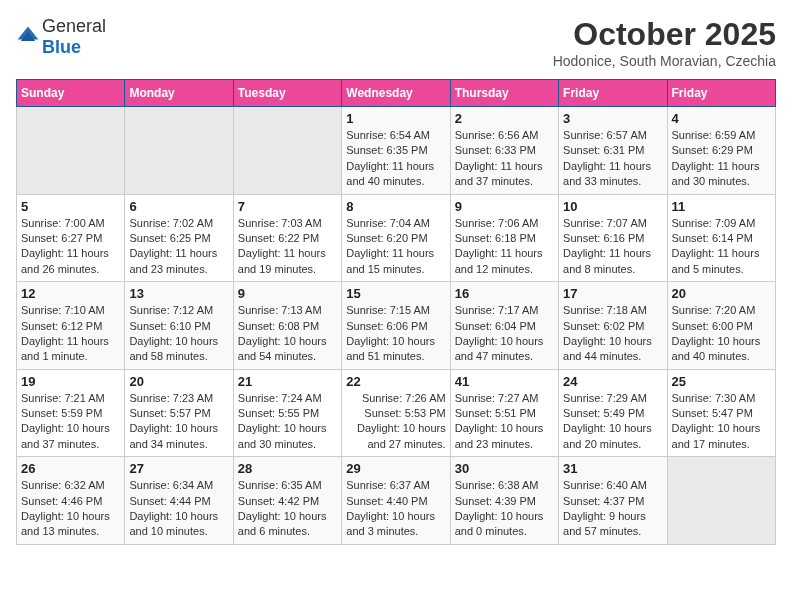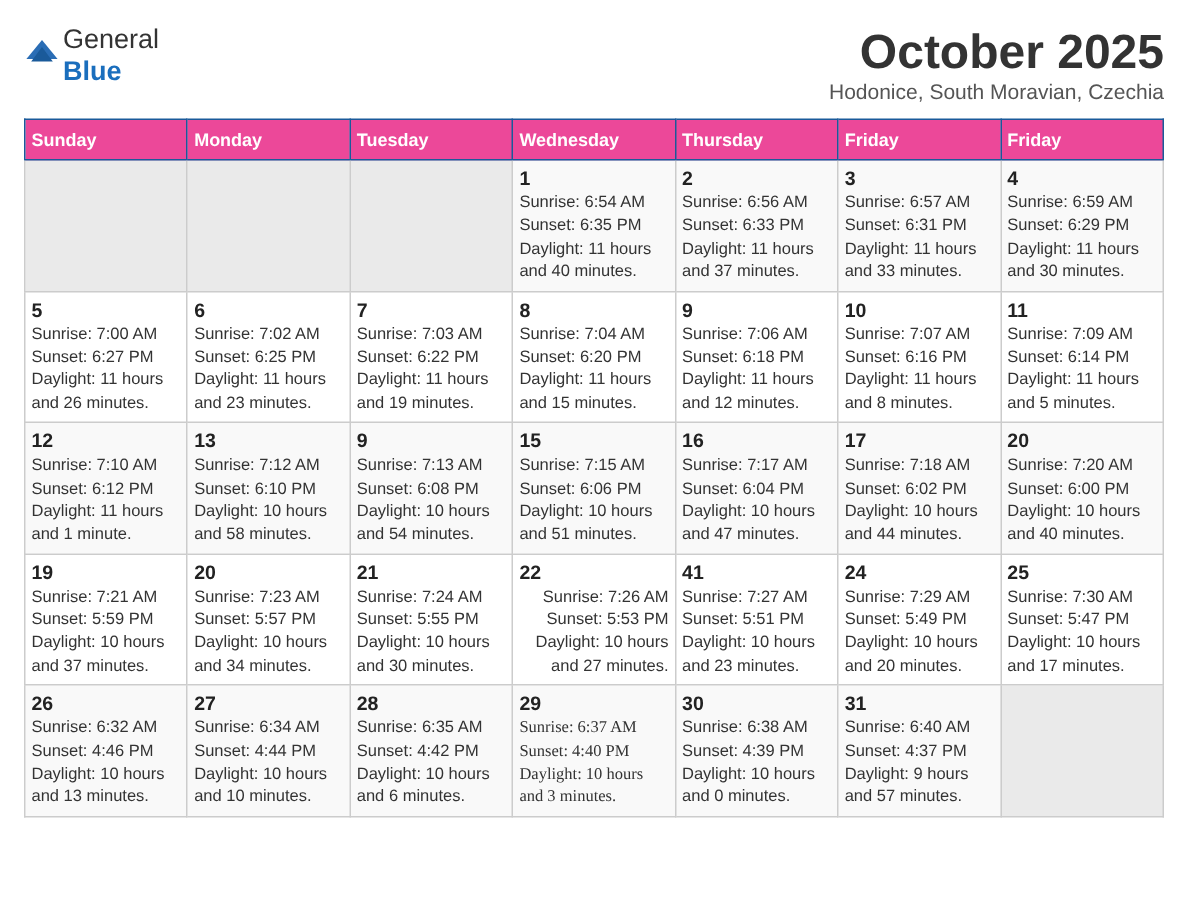--- a/index.html
+++ b/index.html
@@ -327,21 +327,21 @@
         </td>
         <td>
           <div class="day-number">28</div>
           <div class="day-info" style="white-space: pre-line;">Sunrise: 6:35 AM
 Sunset: 4:42 PM
 Daylight: 10 hours
 and 6 minutes.</div>
         </td>
         <td>
           <div class="day-number">29</div>
-          <div class="day-info" style="white-space: pre-line; font-family: Liberation Serif, serif;">Sunrise: 6:37 AM
+          <div class="day-info" style="white-space: pre-line;">Sunrise: 6:37 AM
 Sunset: 4:40 PM
 Daylight: 10 hours
 and 3 minutes.</div>
         </td>
         <td>
           <div class="day-number">30</div>
           <div class="day-info" style="white-space: pre-line;">Sunrise: 6:38 AM
 Sunset: 4:39 PM
 Daylight: 10 hours
 and 0 minutes.</div>

